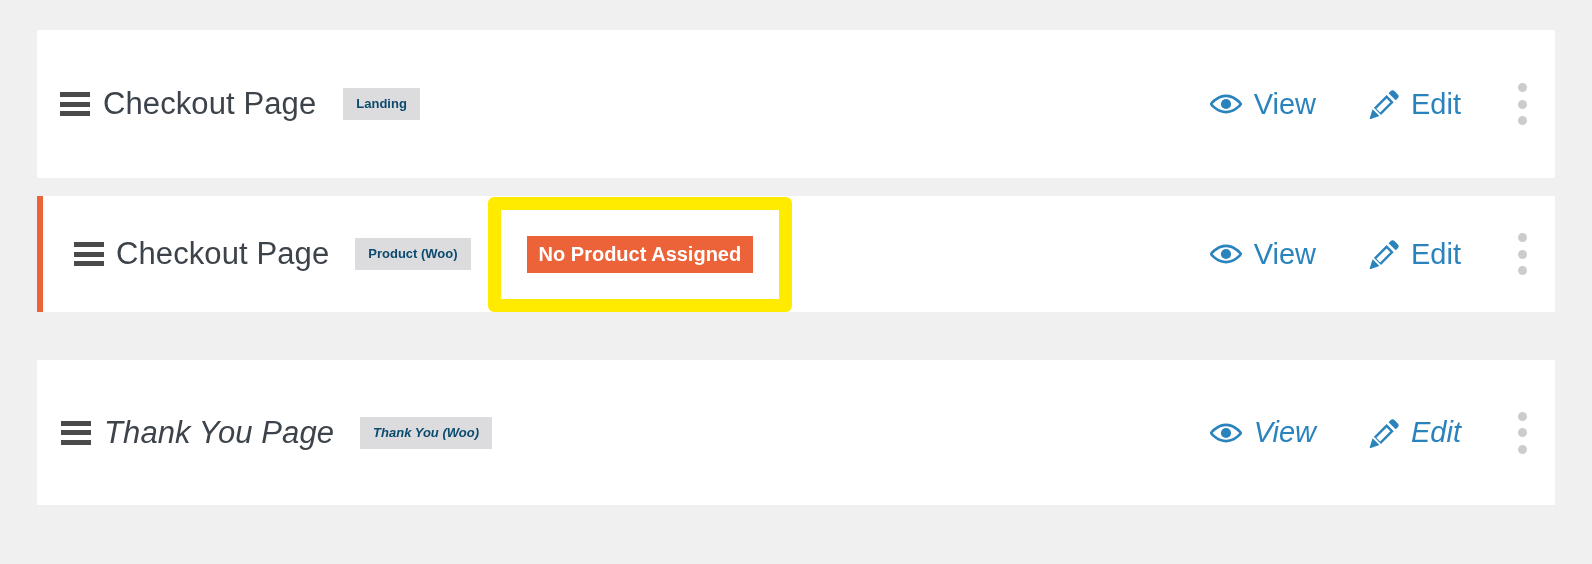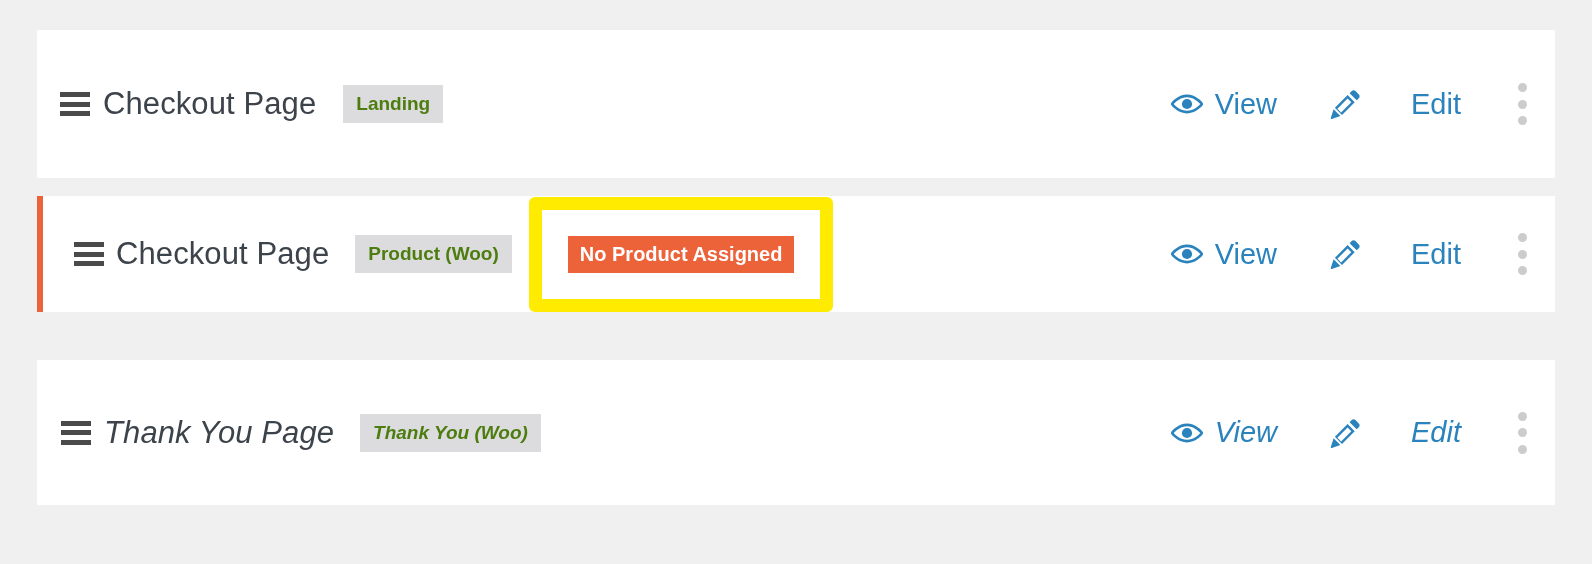--- a/index.html
+++ b/index.html
@@ -70,22 +70,22 @@
     font-weight: 400;
     margin-left: 13px;
     white-space: nowrap;
     letter-spacing: 0.1px;
   }
   .row-2 .step-title { margin-left: 12px; }
 
   
   .type-badge {
     background: #dcdcde;
-    color: #4d7c0f;
-    font-size: 19px;
+    color: #0c4a6e;
+    font-size: 13px;
     font-weight: bold;
     padding: 9px 13px 10px 13px;
     line-height: 1;
     white-space: nowrap;
     flex: 0 0 auto;
   }
   .row-1 .type-badge { margin-left: 27px; }
   .row-2 .type-badge { margin-left: 26px; }
   .row-3 .type-badge { margin-left: 26px; text-align: center; }
 
@@ -126,21 +126,21 @@
     text-decoration: none;
     color: #2a83bd;
     font-size: 29px;
     white-space: nowrap;
     cursor: pointer;
     justify-content: center;
   }
   .action-link .label { margin-left: 11px; }
 
   .action-view { margin-right: 52px; }
-  .action-edit { margin-right: 46px; gap: 39px; }
+  .action-edit { margin-right: 46px; }
 
   .icon-svg { display: block; }
 
   
   .more-menu {
     width: 30px;
     height: 46px;
     display: flex;
     flex-direction: column;
     align-items: center;

